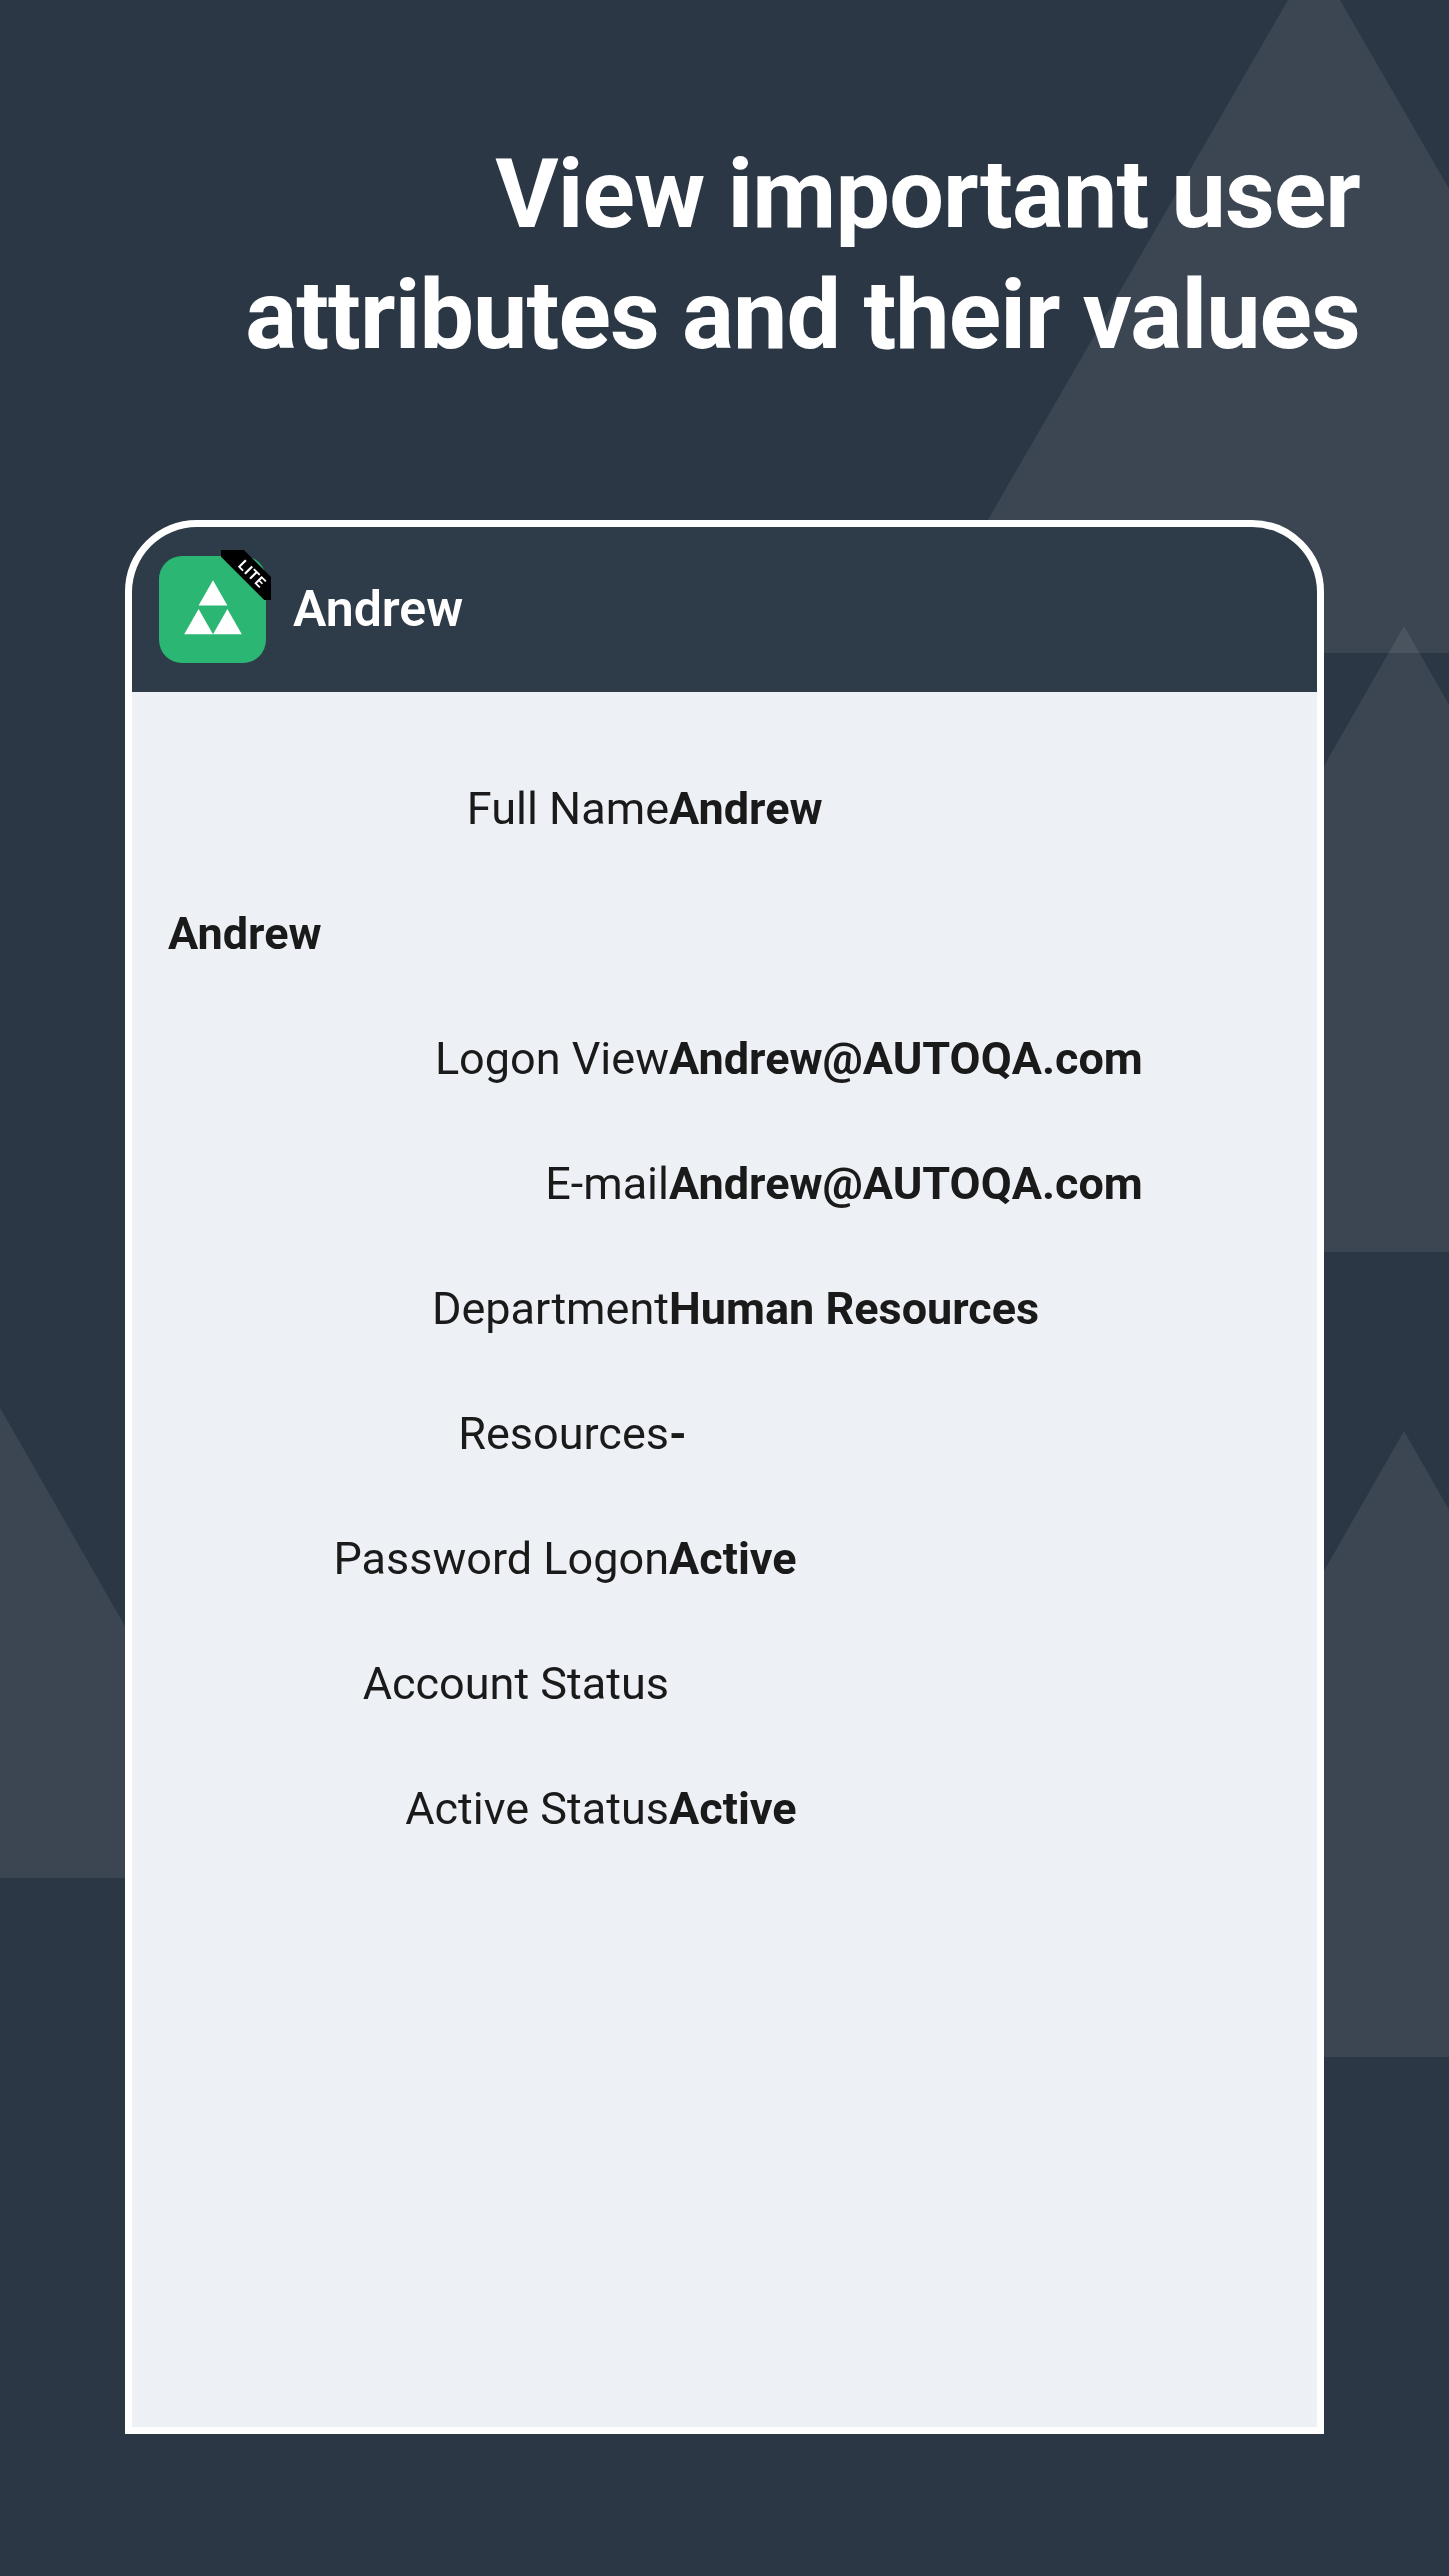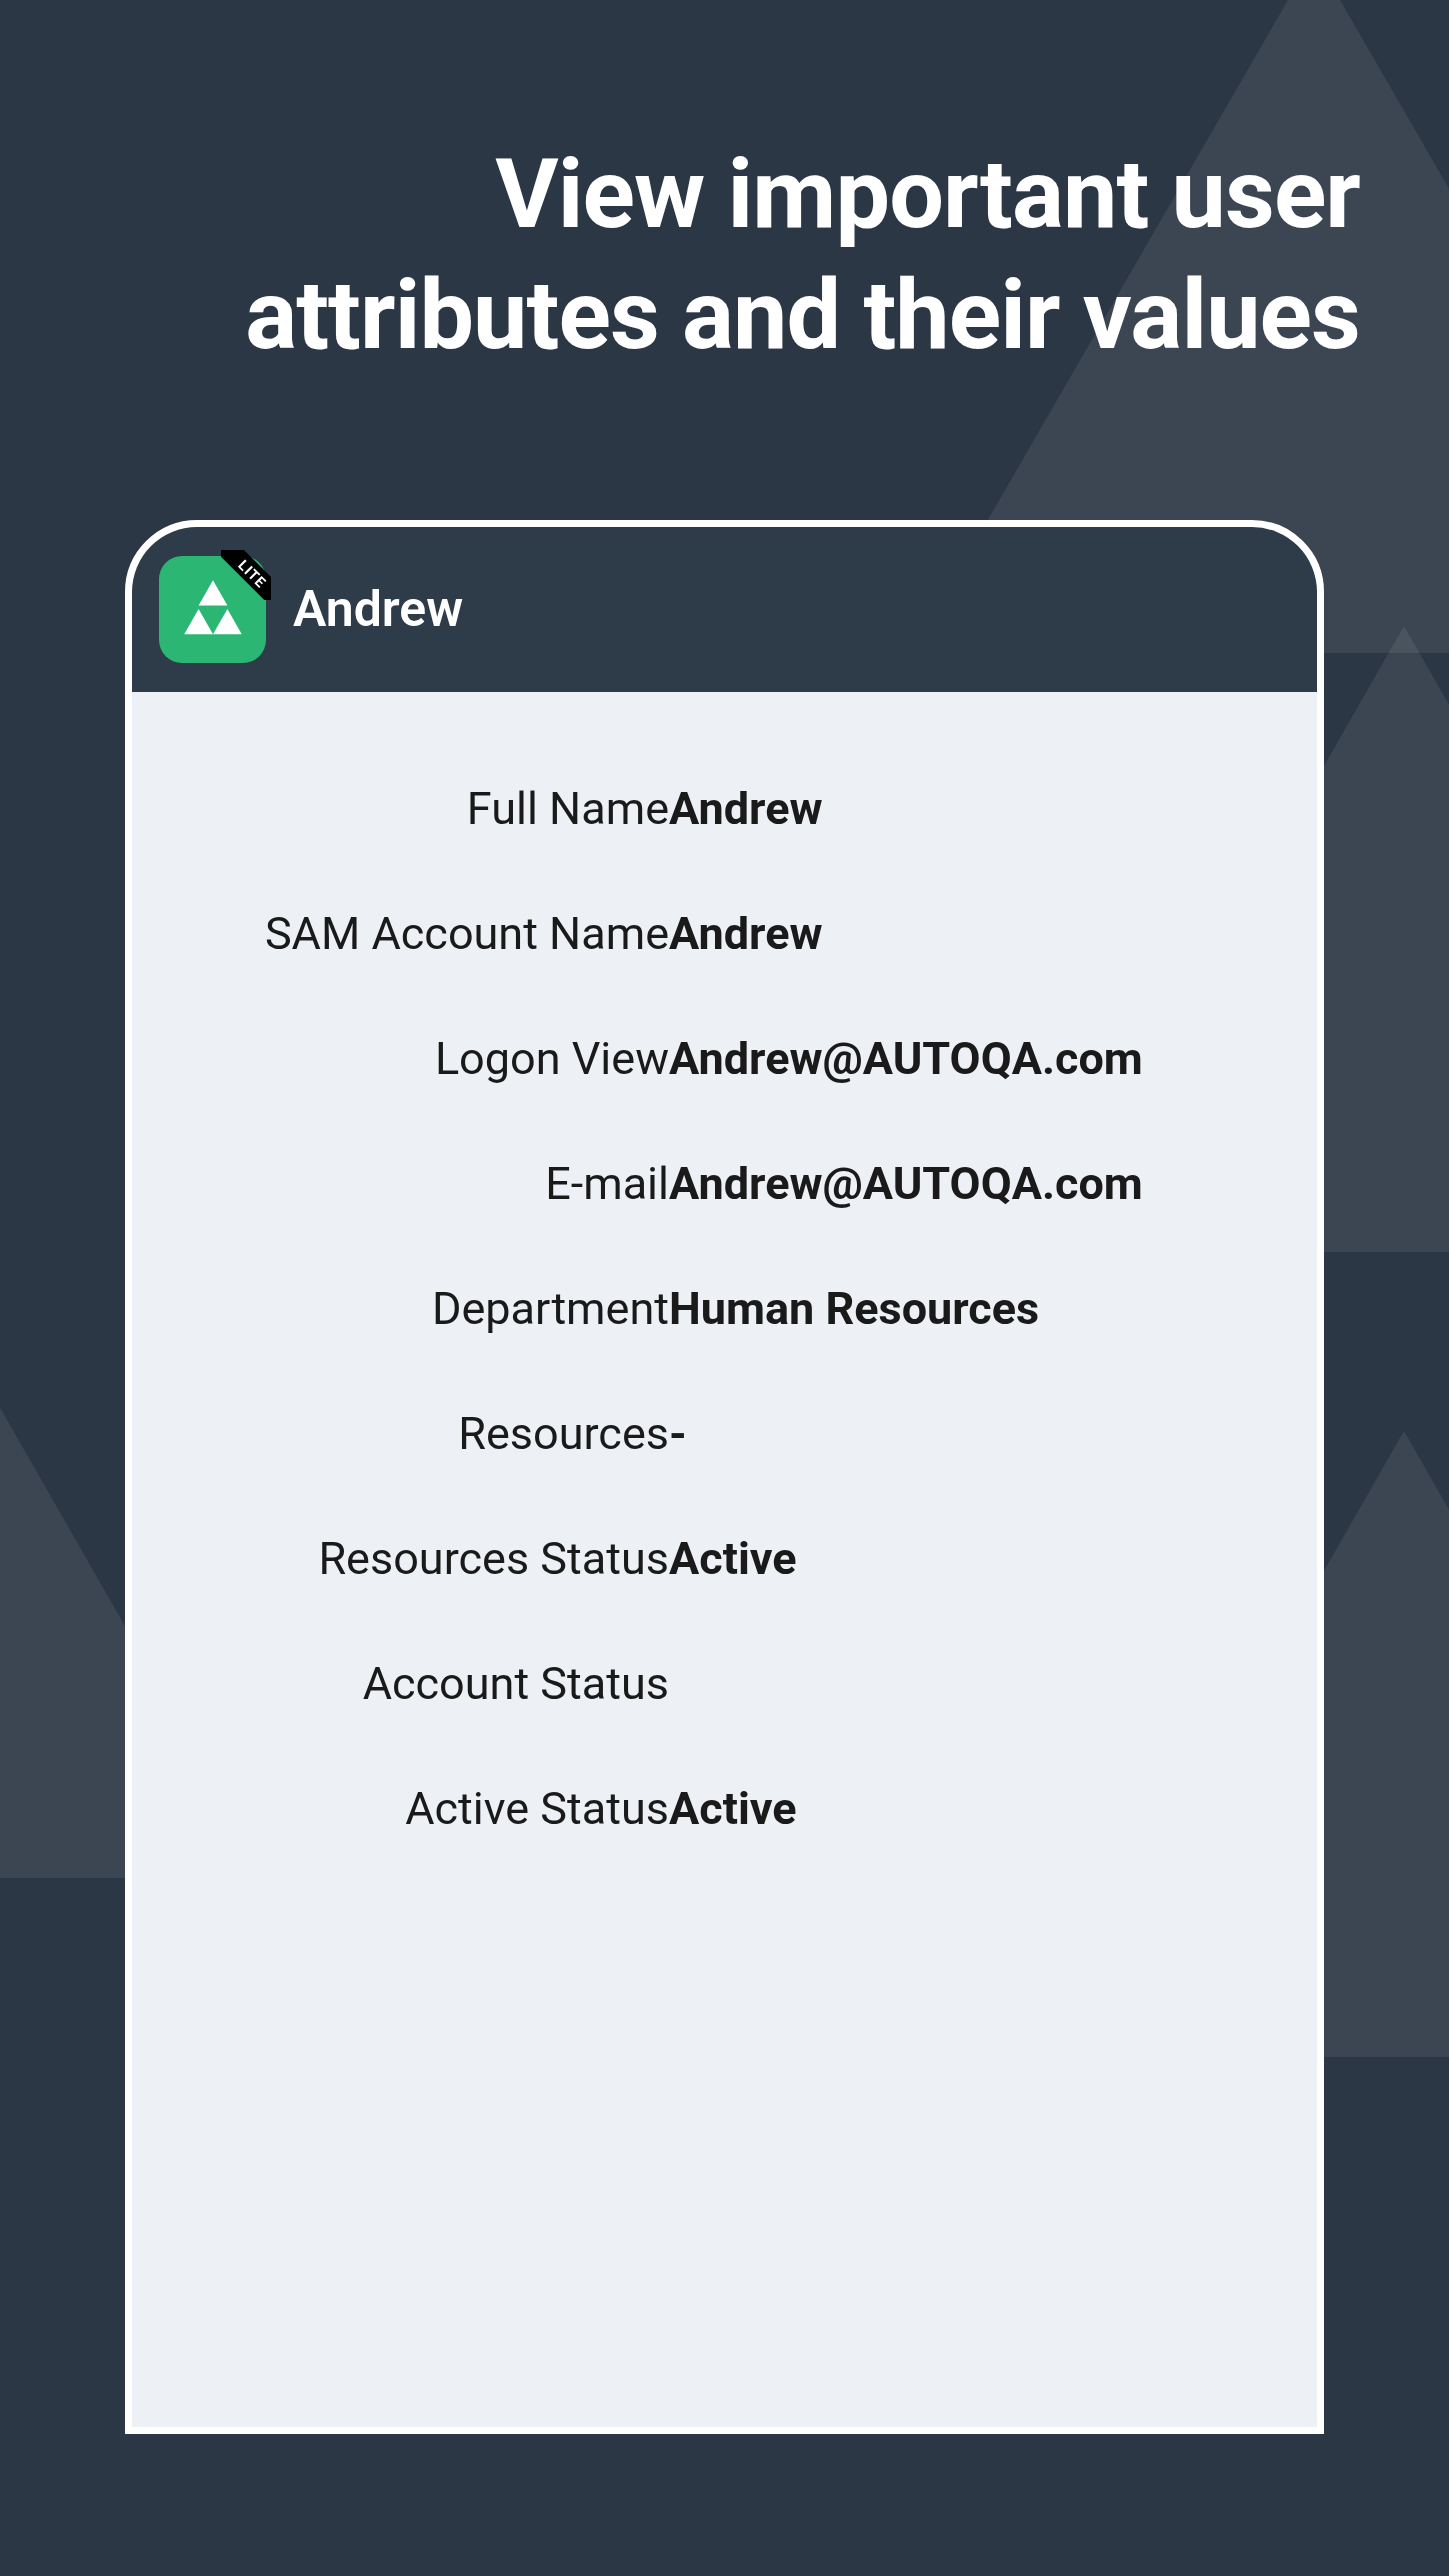--- a/index.html
+++ b/index.html
@@ -192,41 +192,40 @@
     </div>
     <div class="app-title">Andrew</div>
   </div>
 
   <div class="attr-list">
     <div class="attr-row">
       <div class="attr-label">Full Name</div>
       <div class="attr-value">Andrew</div>
     </div>
     <div class="attr-row">
-      <div class="attr-label">SAM Account Name</div>
       <div class="attr-value">Andrew</div>
     </div>
     <div class="attr-row">
       <div class="attr-label">Logon View</div>
       <div class="attr-value">Andrew@AUTOQA.com</div>
     </div>
     <div class="attr-row">
       <div class="attr-label">E-mail</div>
       <div class="attr-value">Andrew@AUTOQA.com</div>
     </div>
     <div class="attr-row">
       <div class="attr-label">Department</div>
       <div class="attr-value">Human Resources</div>
     </div>
     <div class="attr-row">
       <div class="attr-label">Resources</div>
       <div class="attr-value">-</div>
     </div>
     <div class="attr-row">
-      <div class="attr-label">Resources Status</div>
+      <div class="attr-label">Password Logon</div>
       <div class="attr-value">Active</div>
     </div>
     <div class="attr-row">
       <div class="attr-label">Account Status</div>
     </div>
     <div class="attr-row">
       <div class="attr-label">Active Status</div>
       <div class="attr-value">Active</div>
     </div>
   </div>

